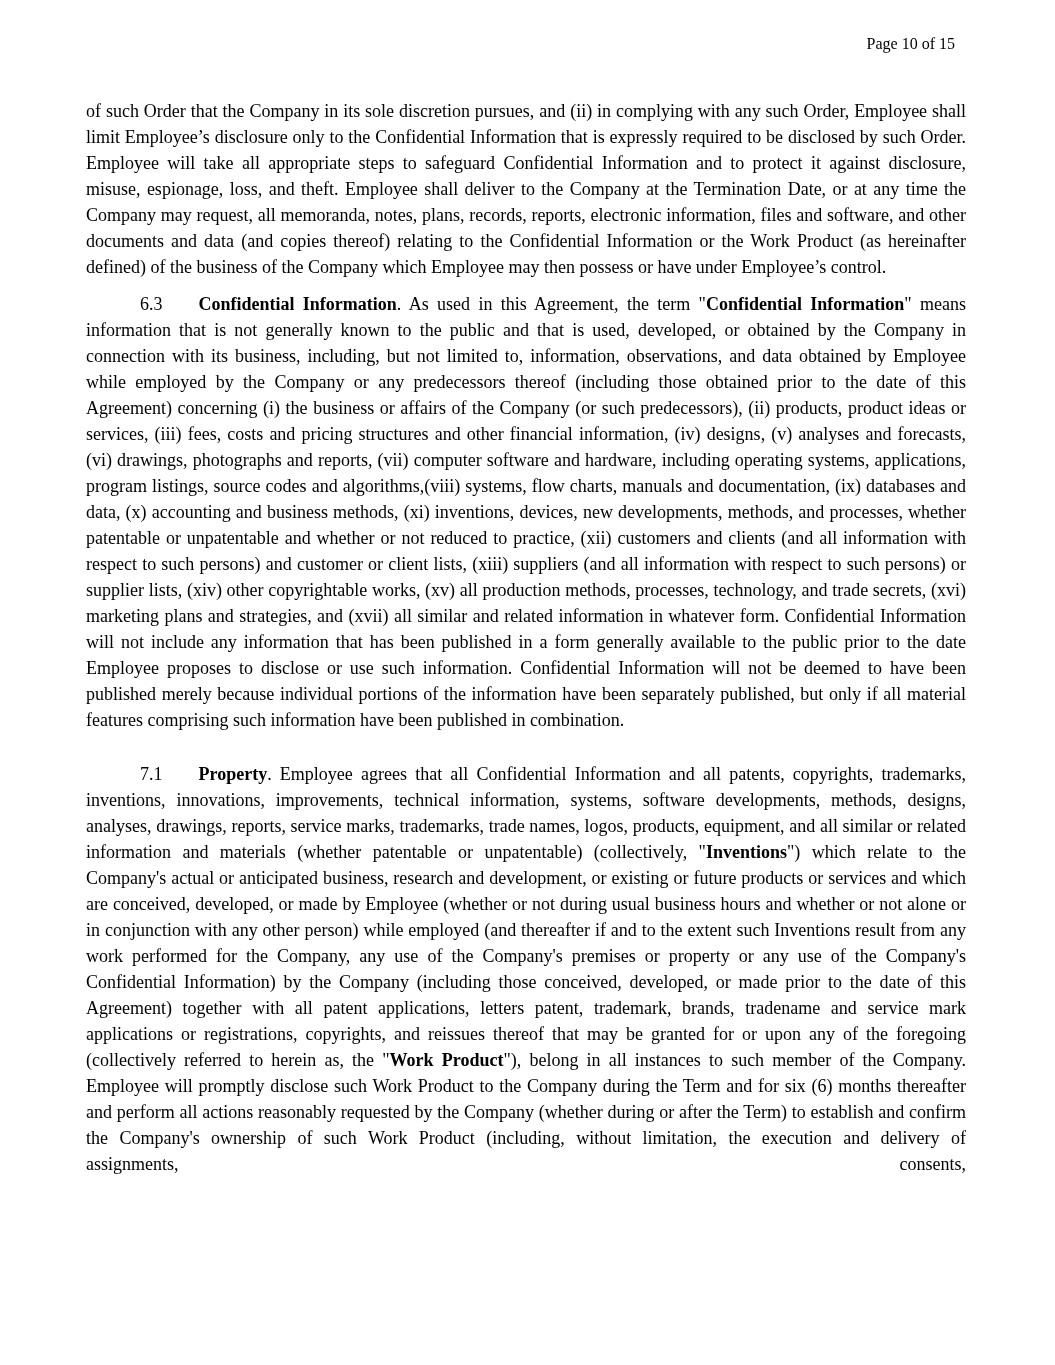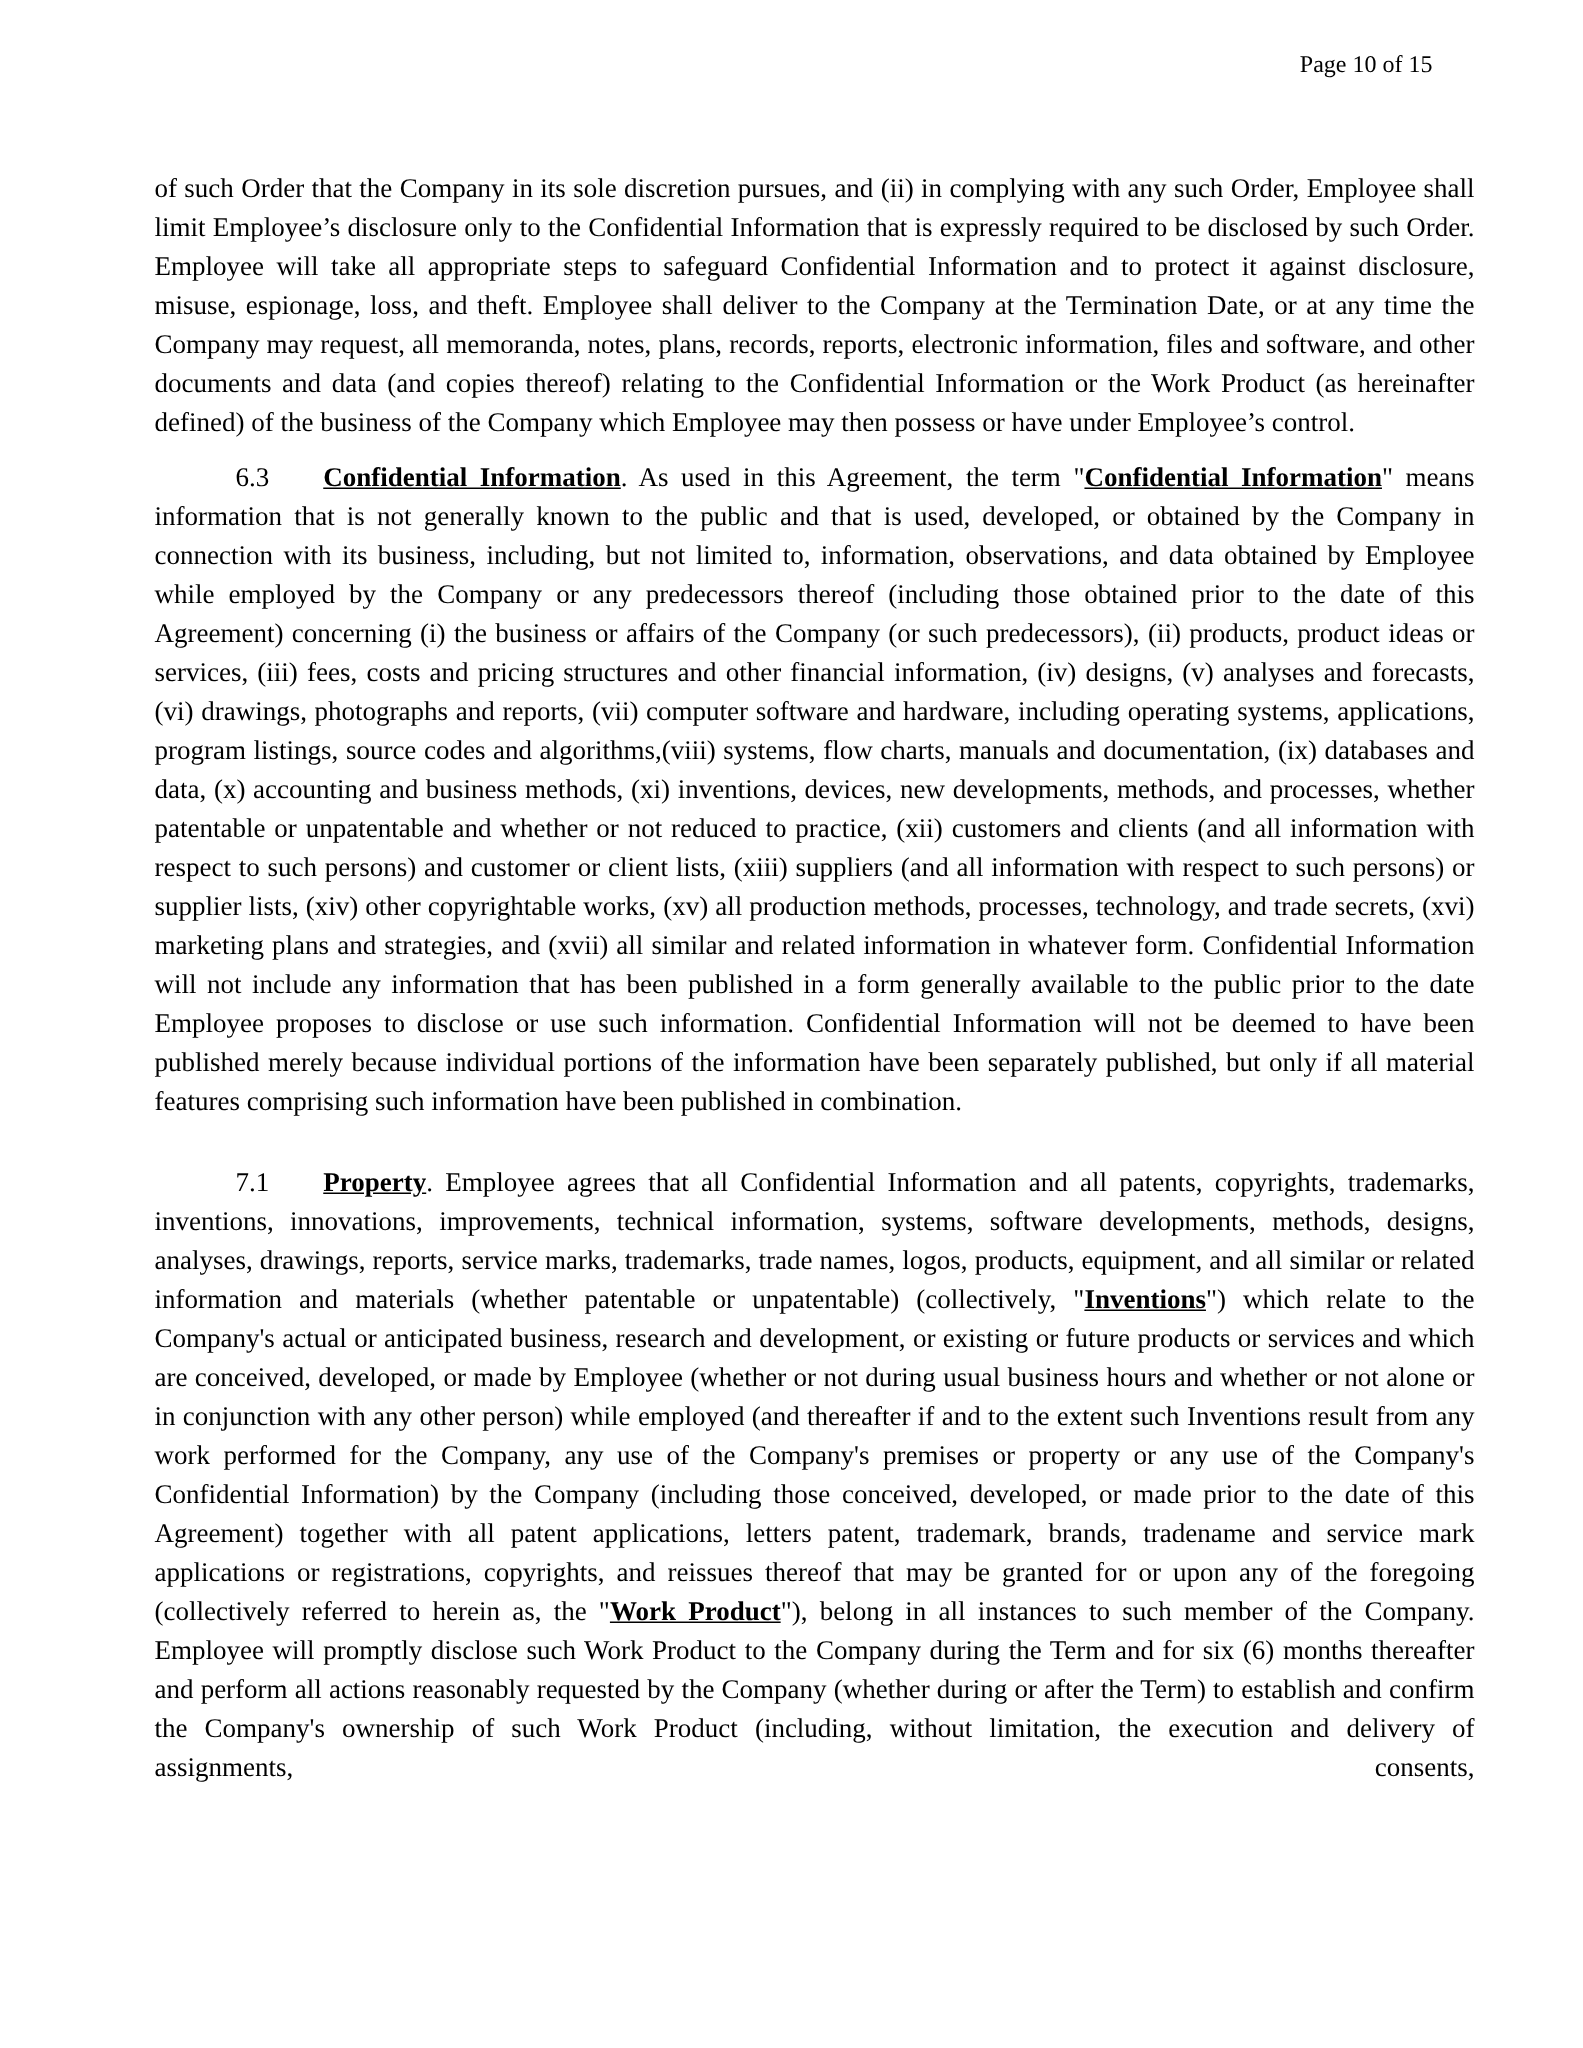--- a/index.html
+++ b/index.html
@@ -20,39 +20,37 @@
     position: absolute;
     top: 33px;
     right: 100px;
     font-size: 16px;
     line-height: 22px;
     white-space: nowrap;
   }
   .doc-body {
     position: absolute;
     left: 86px;
-    top: 112px;
+    top: 98px;
     width: 880px;
     font-size: 18px;
     line-height: 26px;
     text-align: justify;
-    margin-left: 17px;
   }
   .para {
     margin: 0 0 11px 0;
   }
   .para.indent {
     text-indent: 54px;
   }
   .para.justify-last {
     text-align-last: justify;
   }
   .para b {
     font-weight: bold;
-    text-decoration: underline;
   }
   .tab {
     display: inline-block;
     width: 36px;
   }
   .heading {
     margin: 28px 0 10px 0;
     text-align: center;
     font-weight: bold;
   }

